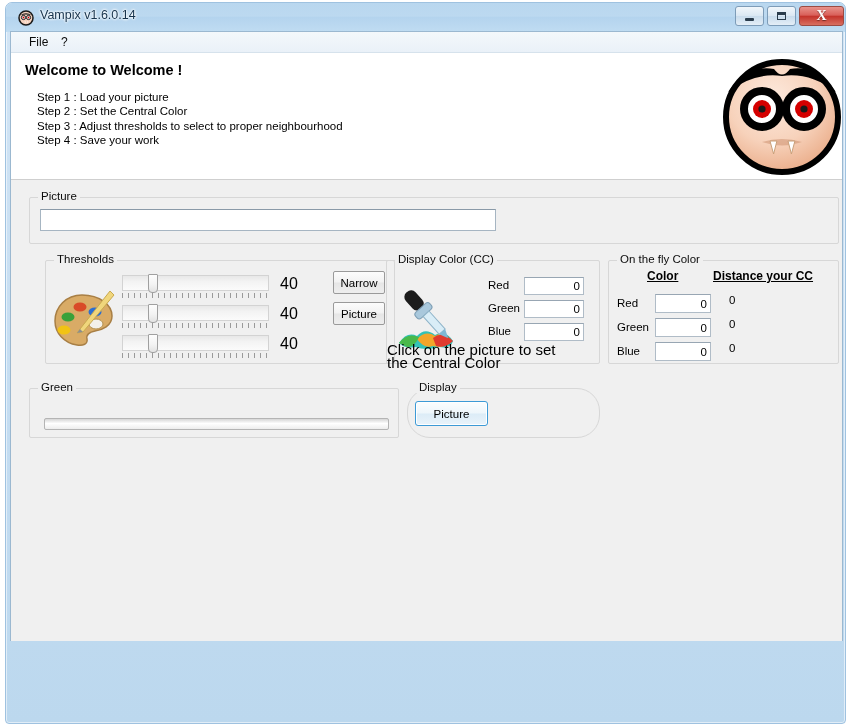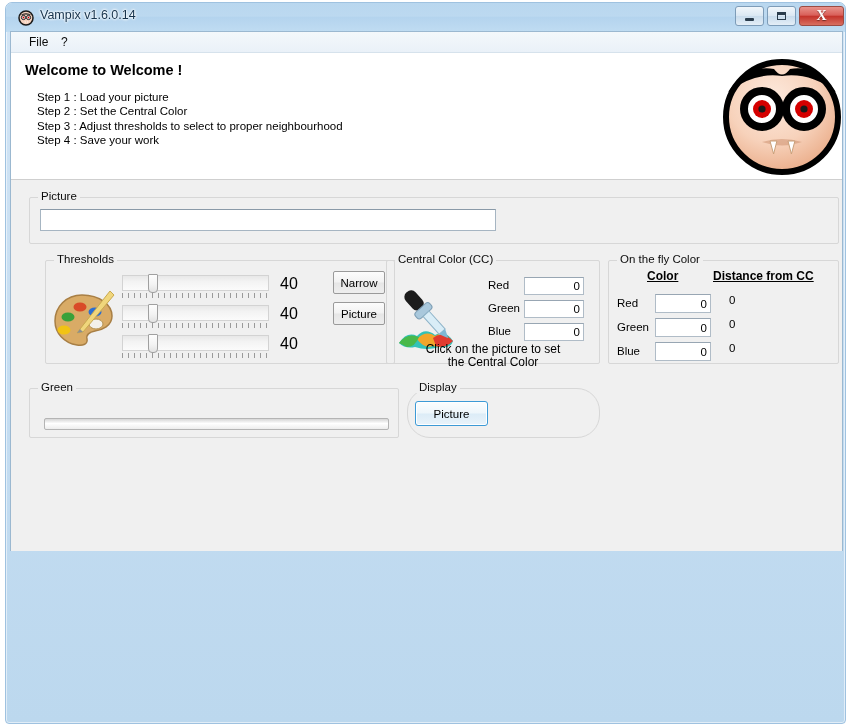--- a/index.html
+++ b/index.html
@@ -94,21 +94,21 @@
     font-family: "Liberation Serif", serif;
     text-shadow: 0 1px 1px rgba(0,0,0,0.45);
     line-height: 1;
   }
 
   
   #client {
     position: absolute;
     left: 4px; top: 28px;
     width: 833px;
-    height: 520px;
+    height: 610px;
     box-sizing: border-box;
     border: 1px solid #9bb8d0;
     border-bottom: none;
     background: #f0f0f0;
     overflow: hidden;
     padding-left: 48px;
   }
 
   #menubar {
     position: absolute;
@@ -285,22 +285,22 @@
     font-size: 11.5px;
     text-align: right;
     padding: 0 3px;
     color: #000;
     outline: none;
   }
   #cc-hint {
     position: absolute;
     left: 0; right: 0;
     top: 82px;
-    text-align: center;
-    font-size: 12px;
+    text-align: left;
+    font-size: 15px;
     line-height: 13px;
     color: #000;
   }
 
   
   .otf-head {
     position: absolute;
     top: 8px;
     font-size: 12px;
     font-weight: bold;
@@ -475,21 +475,21 @@
         </div>
         <div class="slider-ticks"></div>
         <span class="slider-value">40</span>
       </div>
 
       <button class="side-button" id="btn-narrow">Narrow</button>
       <button class="side-button" id="btn-medium">Picture</button>
     </div>
 
     <div class="groupbox" id="grp-cc">
-      <span class="group-label">Central Color (CC)</span>
+      <span class="group-label">Display Color (CC)</span>
 
       <svg id="dropper-icon" viewBox="0 0 64 72">
         <path d="M6 60 Q14 48 24 53 Q32 44 42 52 Q52 46 60 58 Q58 66 46 64 Q34 68 22 64 Q12 66 6 60Z" fill="#33c2b8"></path>
         <path d="M24 56 Q33 47 42 53 Q50 47 59 58 Q50 66 40 63 Q31 66 24 56Z" fill="#f2a52b"></path>
         <path d="M40 55 Q49 47 60 58 Q52 66 43 63Z" fill="#e03b2f"></path>
         <path d="M6 60 Q14 49 26 54 Q22 64 14 64Z" fill="#49b94a"></path>
         <g transform="rotate(-42 34 34)">
           <rect x="29" y="2" width="13" height="22" rx="6" fill="#1c1c1c"></rect>
           <rect x="26" y="23" width="19" height="8" rx="3" fill="#a9c8dc" stroke="#7f9fb5" stroke-width="1"></rect>
           <rect x="31.5" y="31" width="8" height="24" fill="#d9edf7" stroke="#8fb4c9" stroke-width="1"></rect>
@@ -509,21 +509,21 @@
       <div id="cc-hint">
         <div>Click on the picture to set</div>
         <div>the Central Color</div>
       </div>
     </div>
 
     <div class="groupbox" id="grp-otf">
       <span class="group-label">On the fly Color</span>
 
       <span class="otf-head" id="otf-head-color">Color</span>
-      <span class="otf-head" id="otf-head-dist">Distance from CC</span>
+      <span class="otf-head" id="otf-head-dist">Distance your CC</span>
 
       <span class="otf-label" style="top:36px;">Red</span>
       <input class="otf-field" style="top: 33px;" type="text" value="0">
       <span class="otf-dist" style="top:33px;">0</span>
 
       <span class="otf-label" style="top:60px;">Green</span>
       <input class="otf-field" style="top: 57px;" type="text" value="0">
       <span class="otf-dist" style="top:57px;">0</span>
 
       <span class="otf-label" style="top:84px;">Blue</span>

